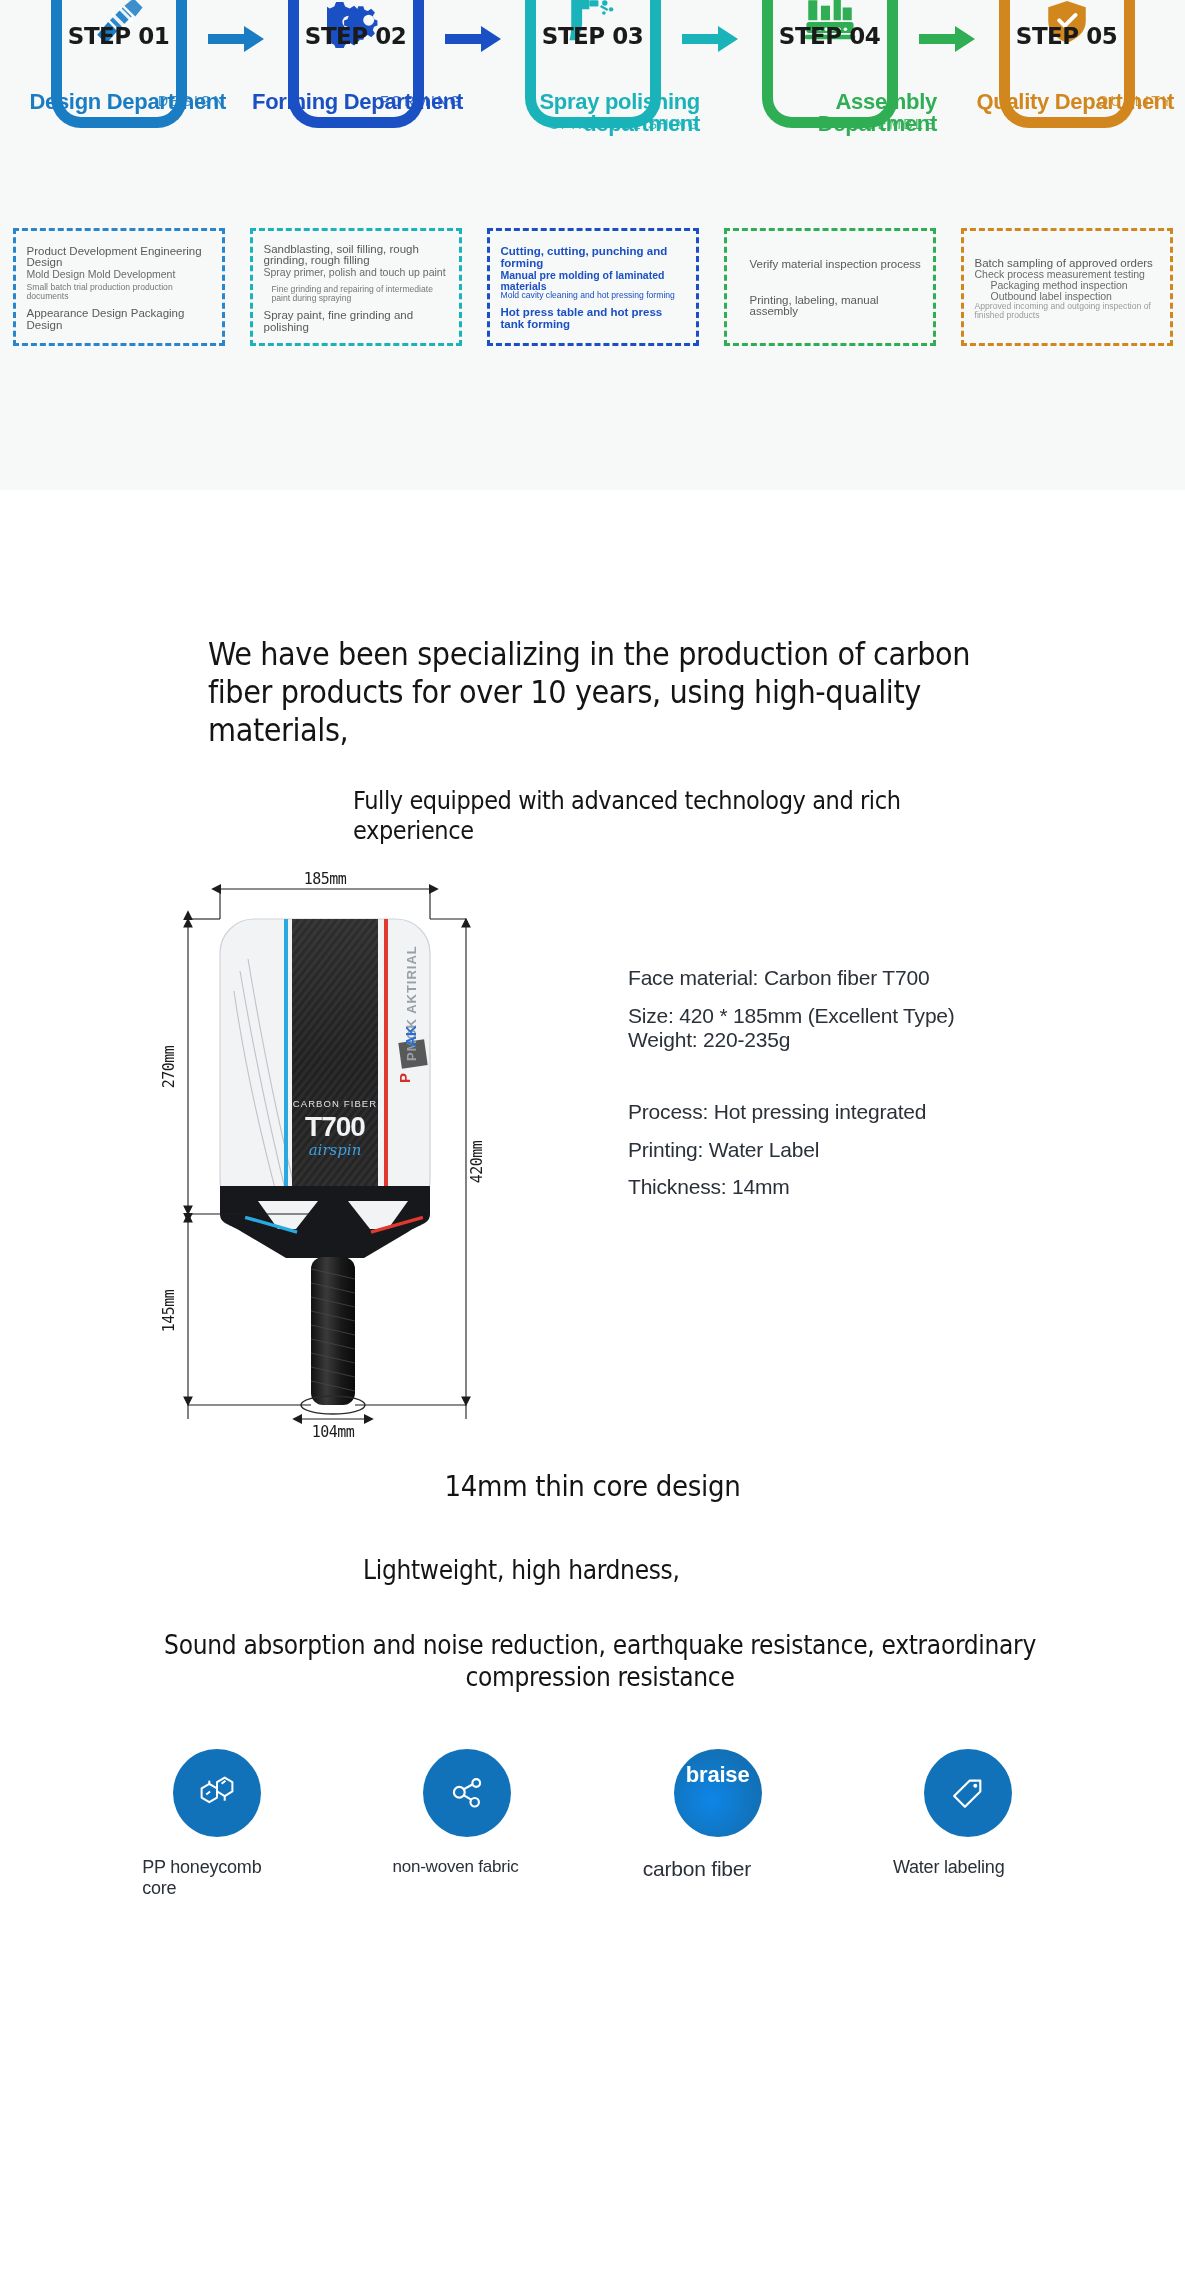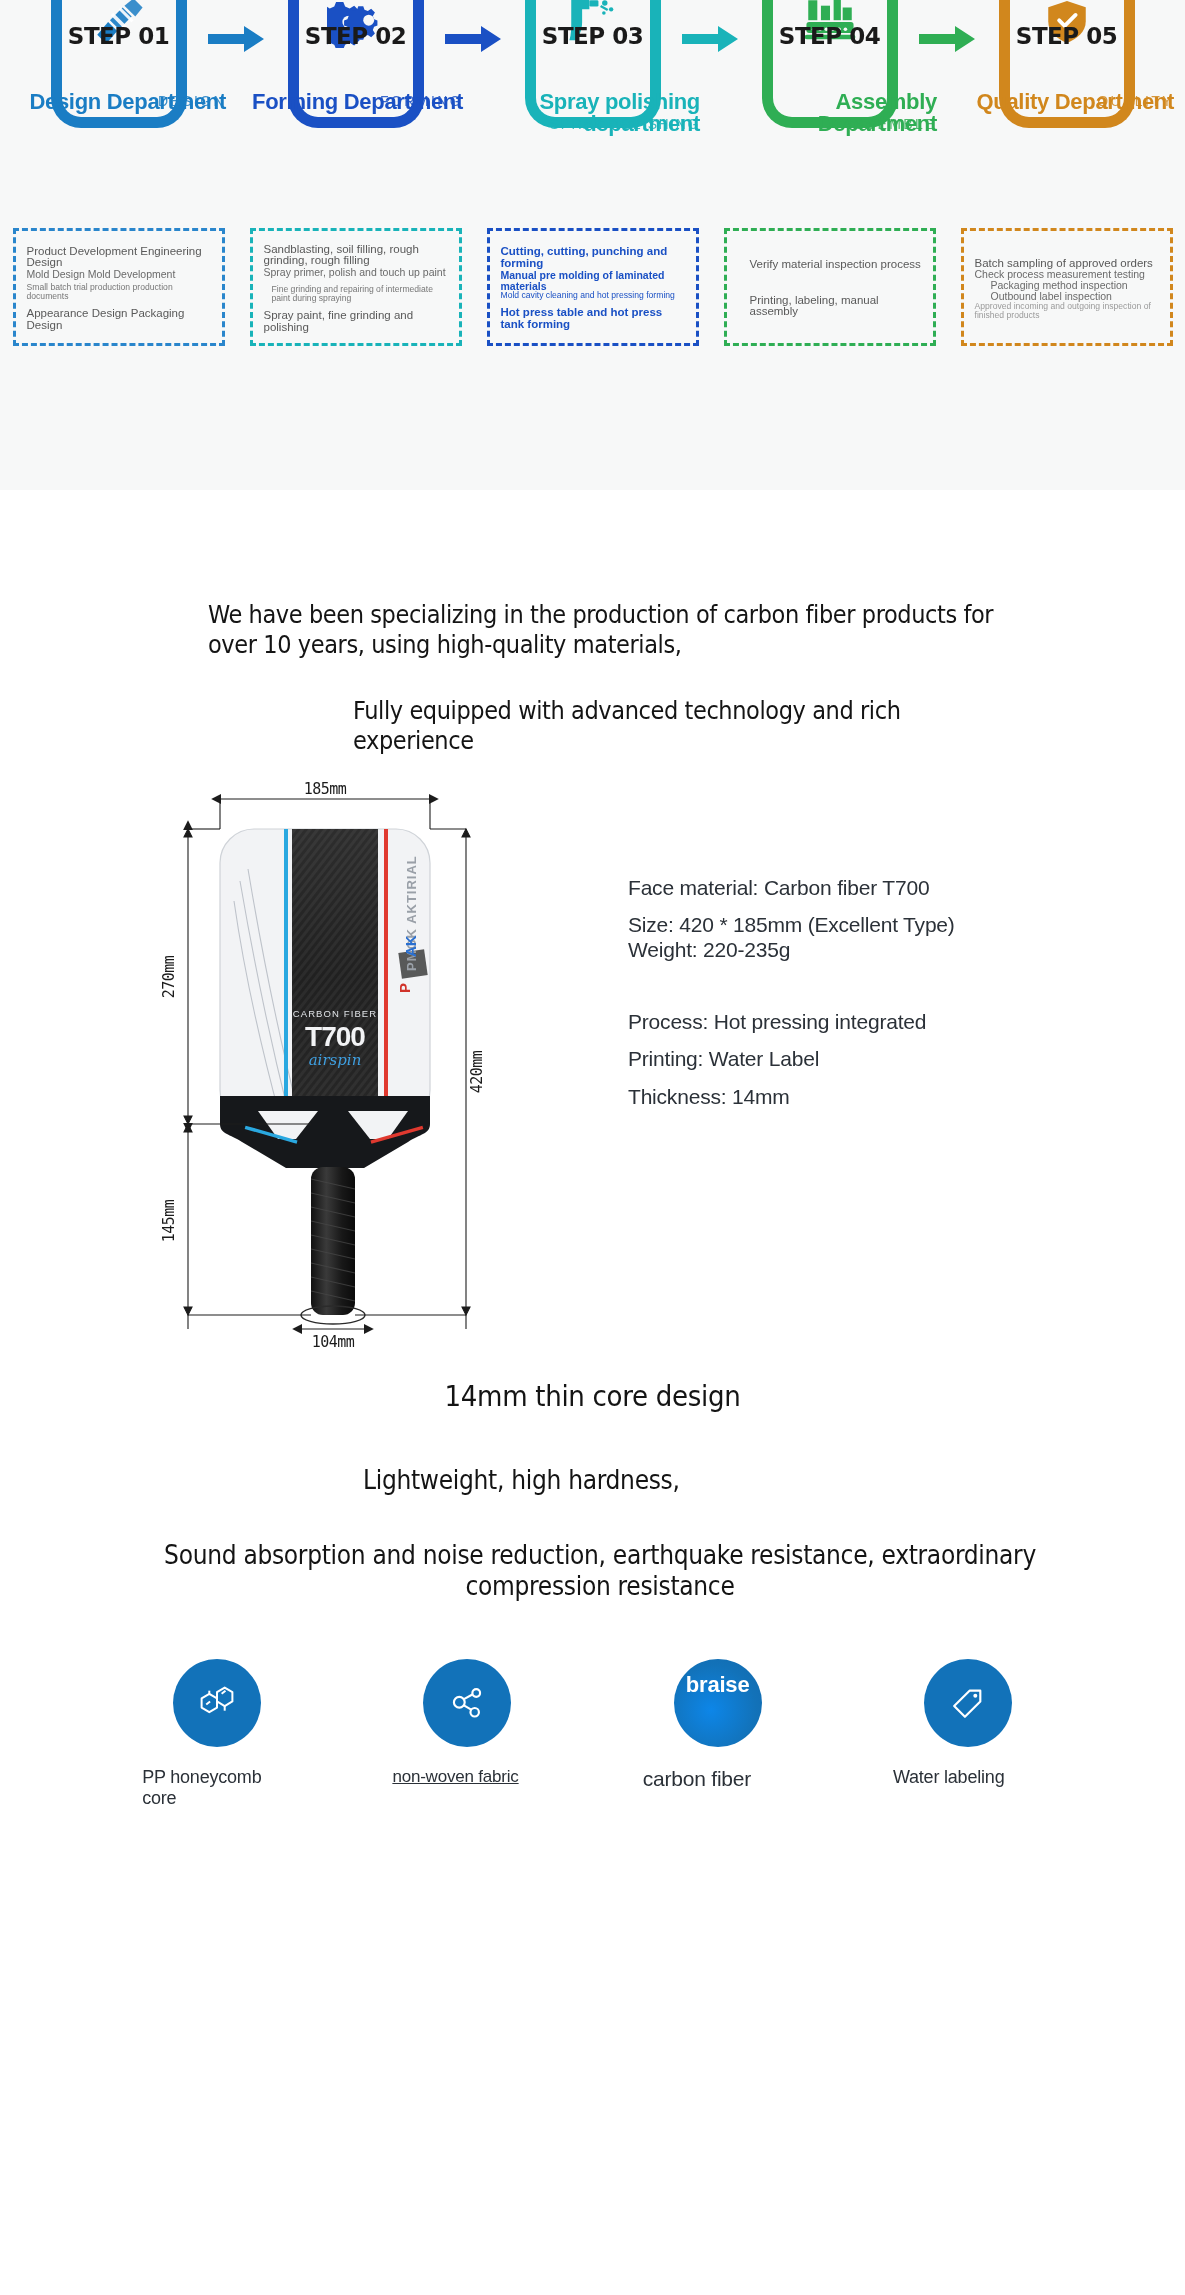--- a/index.html
+++ b/index.html
@@ -133,24 +133,25 @@
   .intro-sect {
     position: relative;
     width: 1185px;
     padding-top: 110px;
     background: #fff;
   }
   .intro-1 {
     width: 790px;
     margin-left: 208px;
     font-family: "DejaVu Sans Condensed", "Liberation Sans Narrow", "Liberation Sans", sans-serif;
-    font-size: 25px;
+    font-size: 32px;
     line-height: 1.18;
     color: #141414;
     letter-spacing: -0.4px;
+    margin-top: 36px;
   }
   .intro-2 {
     width: 620px;
     margin-left: 353px;
     margin-top: 37px;
     font-family: "DejaVu Sans Condensed", "Liberation Sans Narrow", "Liberation Sans", sans-serif;
     font-size: 25px;
     line-height: 1.18;
     color: #141414;
     letter-spacing: -0.4px;
@@ -264,21 +265,21 @@
     letter-spacing: -0.2px;
   }
   .feat-label {
     margin-top: 20px;
     width: 150px;
     font-size: 18px;
     line-height: 1.18;
     color: #2b3138;
     letter-spacing: -0.2px;
   }
-  .feat-label.c2 { font-size: 17px; text-decoration: underline; }
+  .feat-label.c2 { font-size: 17px; }
   .feat-label.c3 { font-size: 21px; }
   .dim-txt {
     font-family: "DejaVu Sans Mono", monospace;
     font-size: 15px;
     fill: #1c1c1c;
     letter-spacing: -0.5px;
   }
 </style>
 </head>
 <body>

